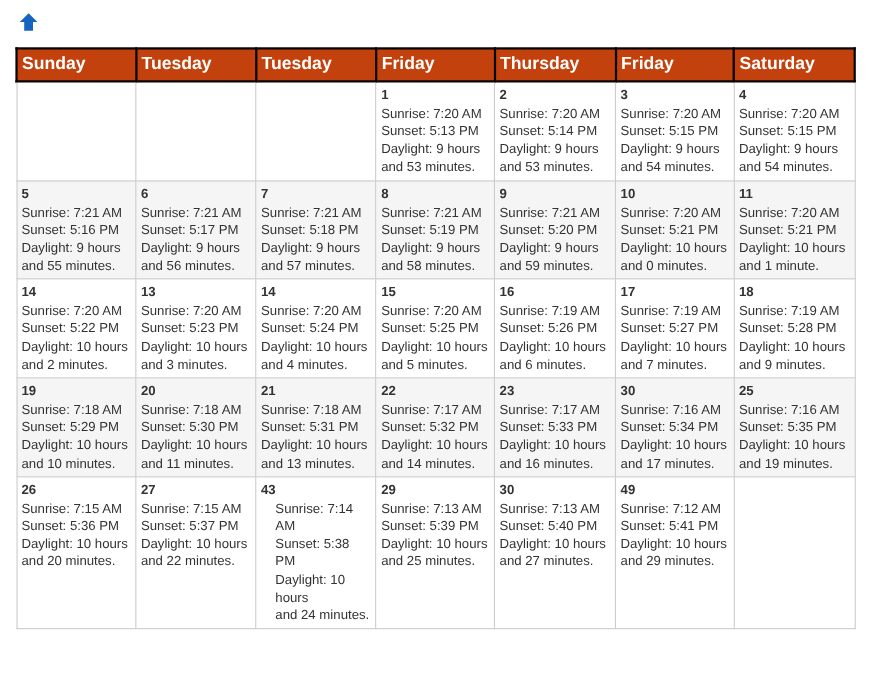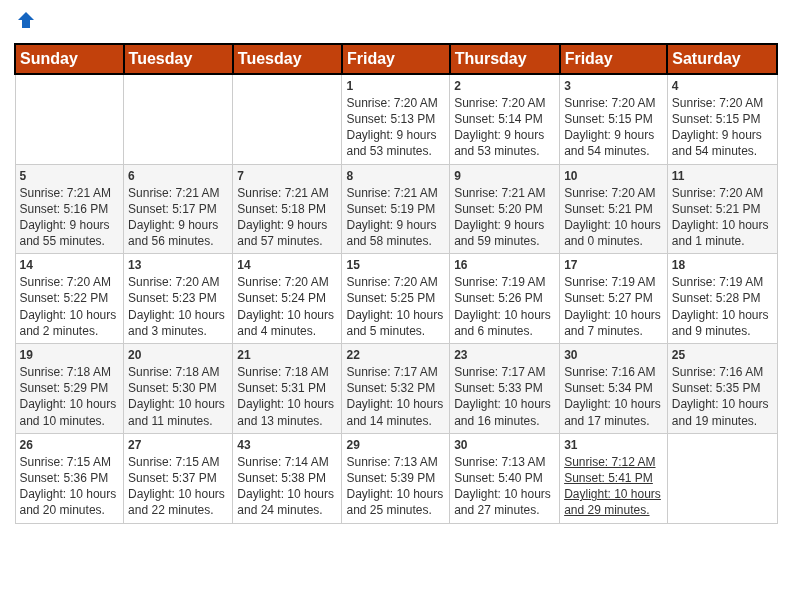--- a/index.html
+++ b/index.html
@@ -319,42 +319,42 @@
           </td>
           <td>
             <div class="day-number">27</div>
             <div class="day-info" style="white-space: pre-line;">Sunrise: 7:15 AM
 Sunset: 5:37 PM
 Daylight: 10 hours
 and 22 minutes.</div>
           </td>
           <td>
             <div class="day-number">43</div>
-            <div class="day-info" style="white-space: pre-line;">Sunrise: 7:14 AM
+            <div class="day-info" style="white-space: pre-line; margin-left: 13px;">Sunrise: 7:14 AM
 Sunset: 5:38 PM
 Daylight: 10 hours
 and 24 minutes.</div>
           </td>
           <td>
             <div class="day-number">29</div>
             <div class="day-info" style="white-space: pre-line;">Sunrise: 7:13 AM
 Sunset: 5:39 PM
 Daylight: 10 hours
 and 25 minutes.</div>
           </td>
           <td>
             <div class="day-number">30</div>
             <div class="day-info" style="white-space: pre-line;">Sunrise: 7:13 AM
 Sunset: 5:40 PM
 Daylight: 10 hours
 and 27 minutes.</div>
           </td>
           <td>
-            <div class="day-number">31</div>
-            <div class="day-info" style="white-space: pre-line; text-decoration: underline;">Sunrise: 7:12 AM
+            <div class="day-number">49</div>
+            <div class="day-info" style="white-space: pre-line;">Sunrise: 7:12 AM
 Sunset: 5:41 PM
 Daylight: 10 hours
 and 29 minutes.</div>
           </td>
           <td class="empty"></td>
         </tr>
       </tbody>
   </table>
 </div>
 

